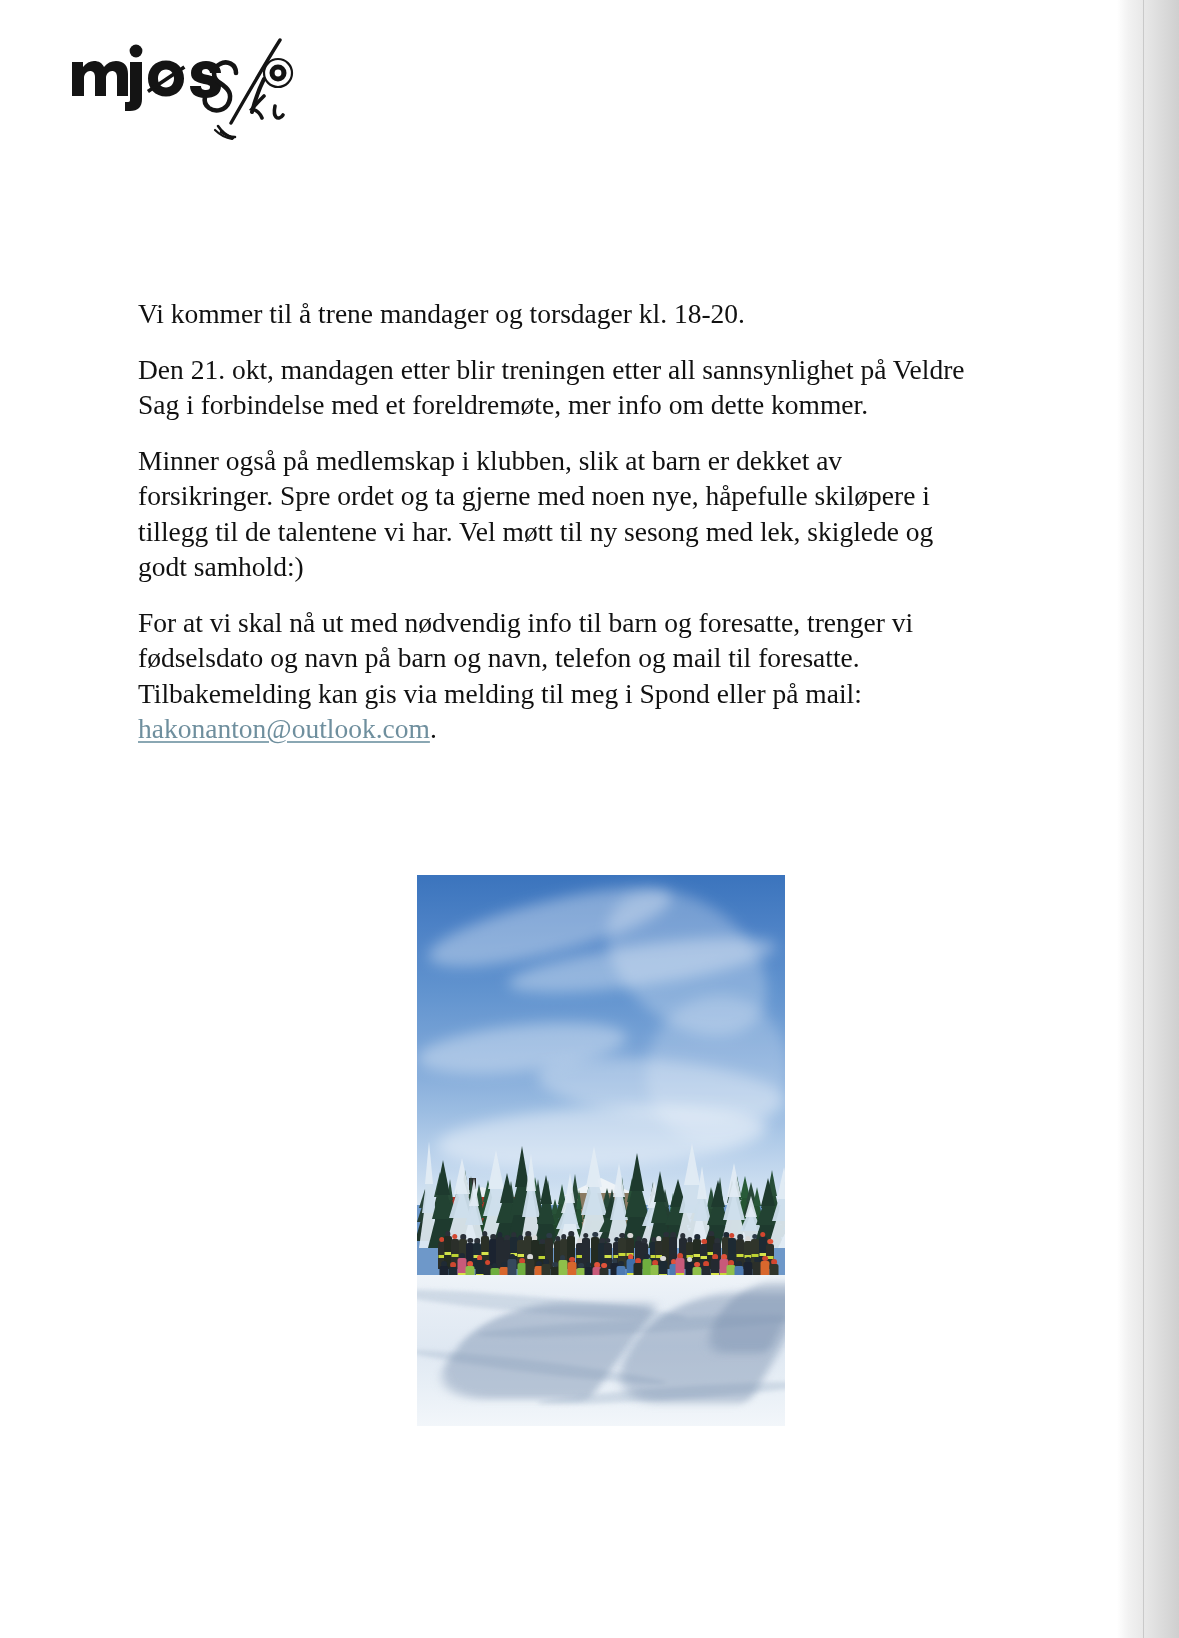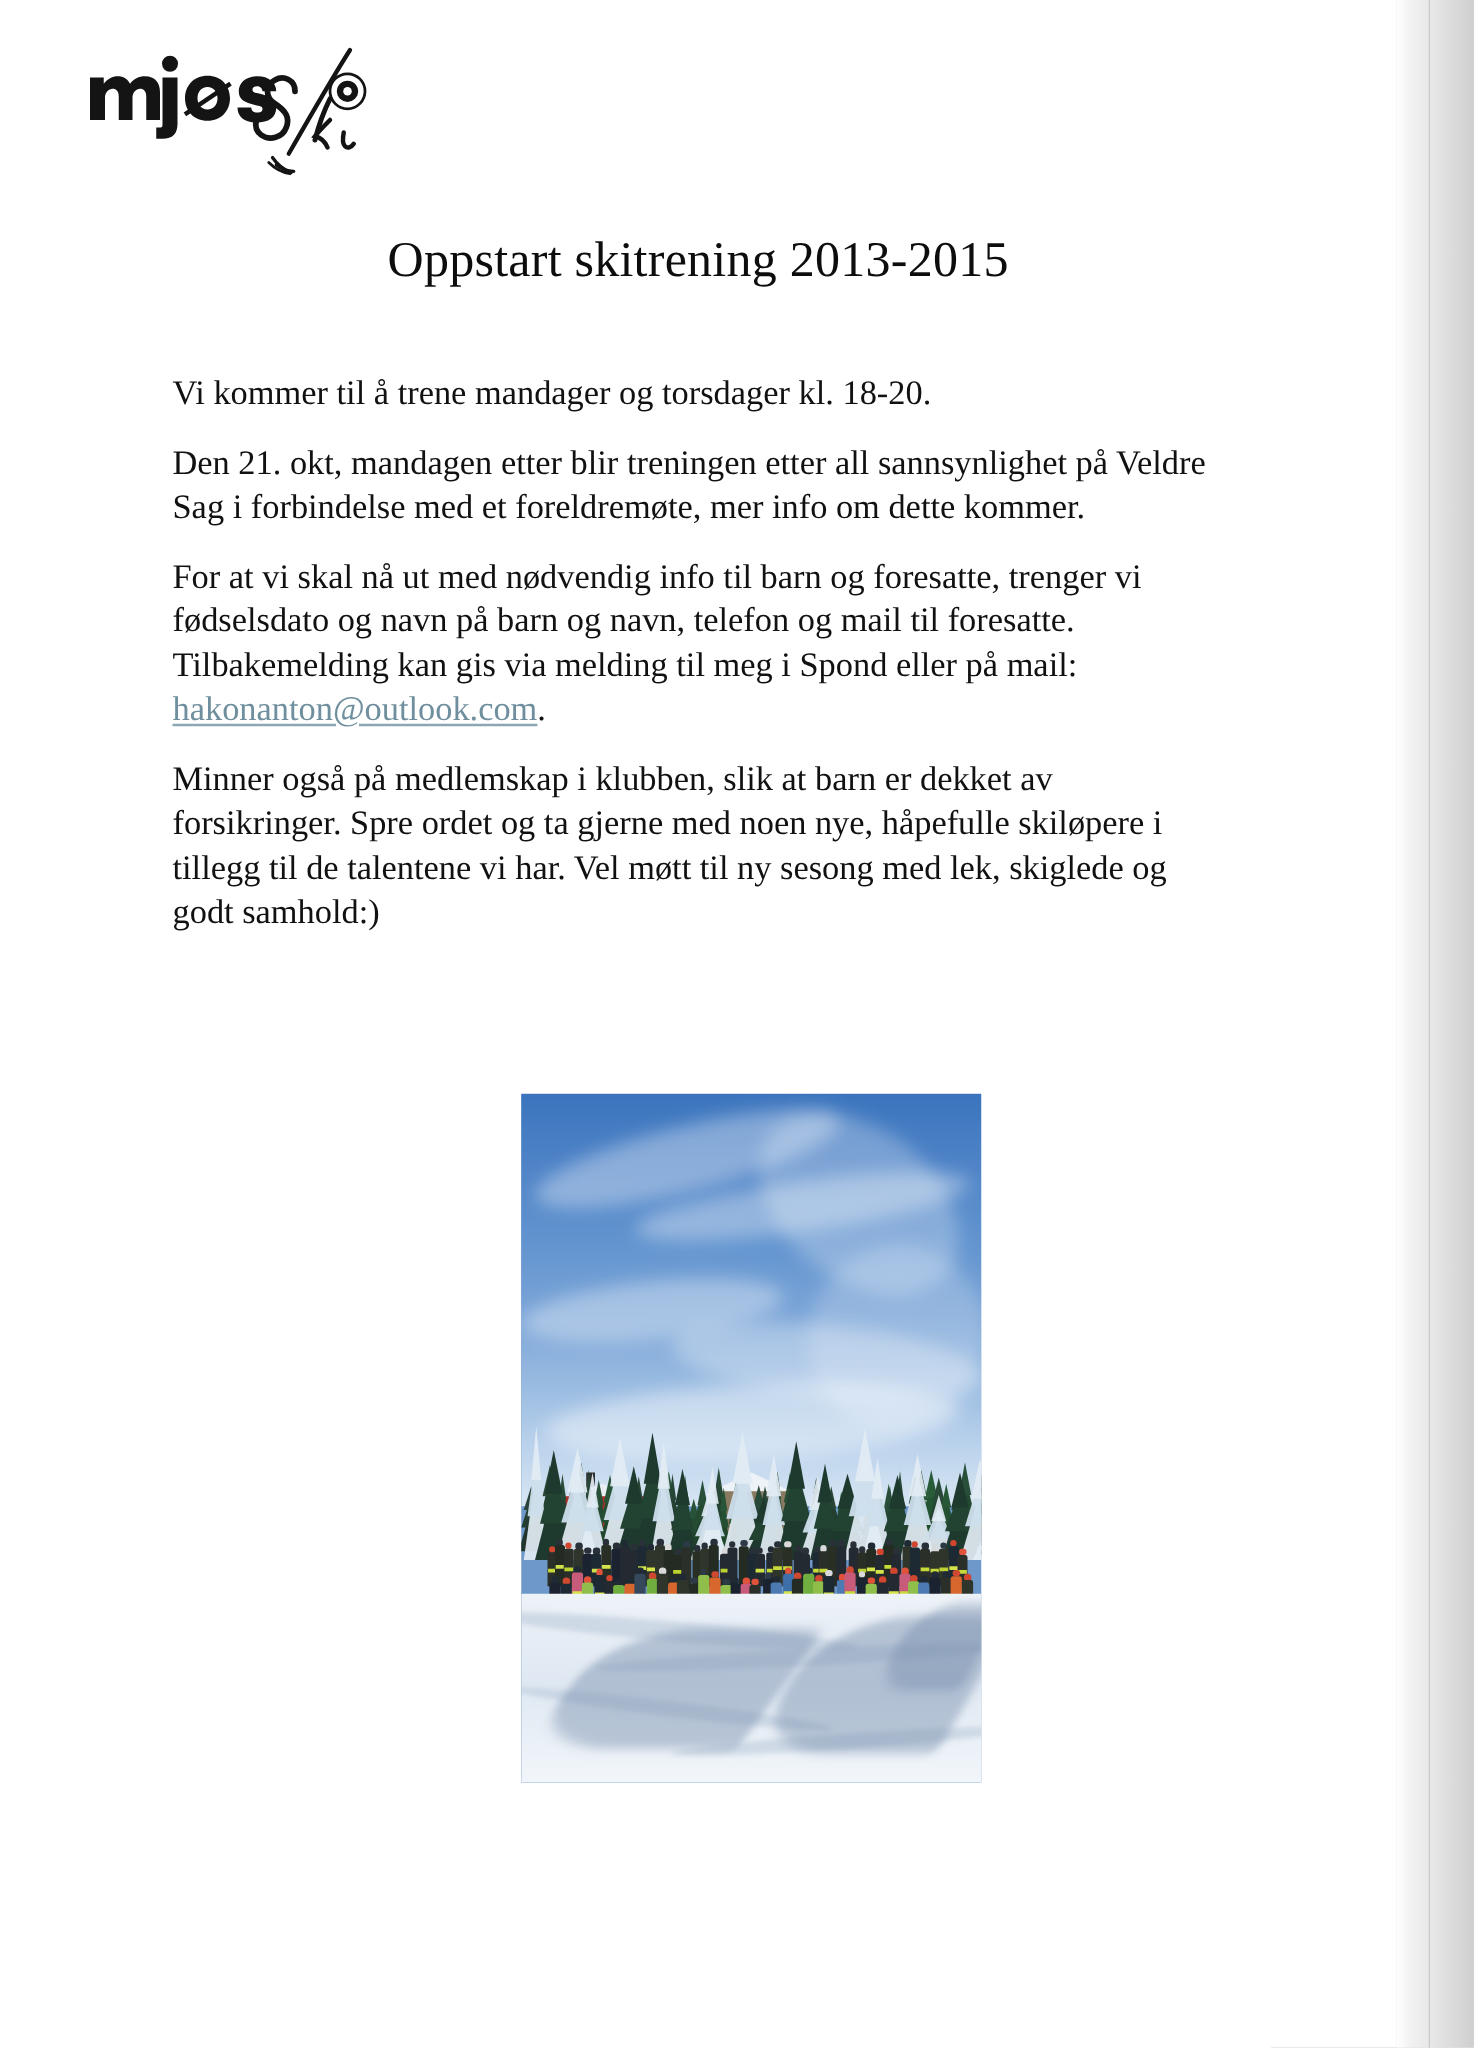--- a/index.html
+++ b/index.html
@@ -230,27 +230,26 @@
       </g>
 
       <g>
         <circle cx="212" cy="47" r="14" fill="none" stroke="#141414" stroke-width="2.2"></circle>
         <circle cx="212" cy="47" r="8.5" fill="#141414"></circle>
         <circle cx="212" cy="47" r="3.4" fill="#ffffff"></circle>
       </g>
     </svg>
   </div>
 
-  <h1 id="doc-title">Oppstart skitrening 2013-2015</h1>
 
   <div id="body-copy">
     <p>Vi kommer til å trene mandager og torsdager kl. 18-20.</p>
     <p>Den 21. okt, mandagen etter blir treningen etter all sannsynlighet på Veldre Sag i forbindelse med et foreldremøte, mer info om dette kommer.</p>
+    <p>Minner også på medlemskap i klubben, slik at barn er dekket av forsikringer. Spre ordet og ta gjerne med noen nye, håpefulle skiløpere i tillegg til de talentene vi har. Vel møtt til ny sesong med lek, skiglede og godt samhold:)</p>
     <p><span>For at vi skal nå ut med nødvendig info til barn og foresatte, trenger vi fødselsdato og navn på barn og navn, telefon og mail til foresatte. Tilbakemelding kan gis via melding til meg i Spond eller på mail: </span><a class="maillink" href="#">hakonanton@outlook.com</a><span>.</span></p>
-    <p>Minner også på medlemskap i klubben, slik at barn er dekket av forsikringer. Spre ordet og ta gjerne med noen nye, håpefulle skiløpere i tillegg til de talentene vi har. Vel møtt til ny sesong med lek, skiglede og godt samhold:)</p>
   </div>
 
   <div id="photo">
     <div class="ph-layer sky"></div>
     <div class="ph-layer cirrus c1"></div>
     <div class="ph-layer cirrus c2"></div>
     <div class="ph-layer cirrus c3"></div>
     <div class="ph-layer cirrus c4"></div>
     <div class="ph-layer cirrus c5"></div>
     <div class="ph-layer cirrus c6"></div>

